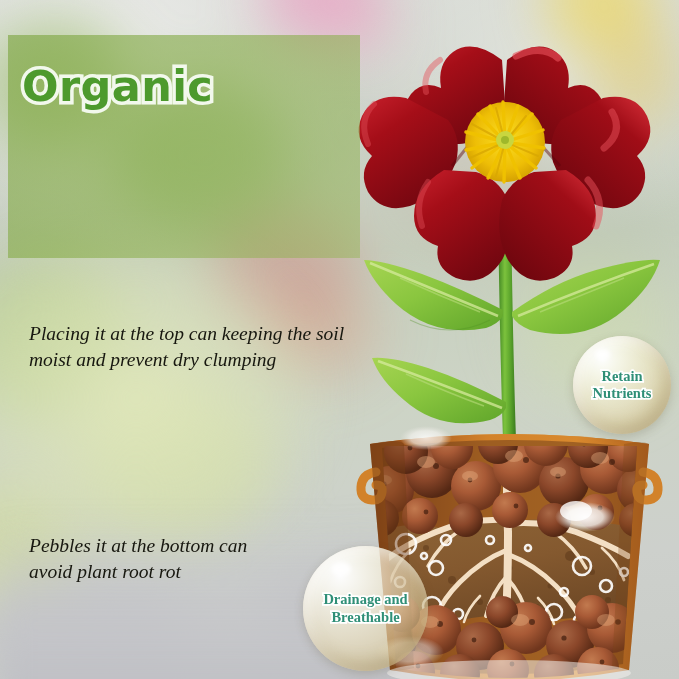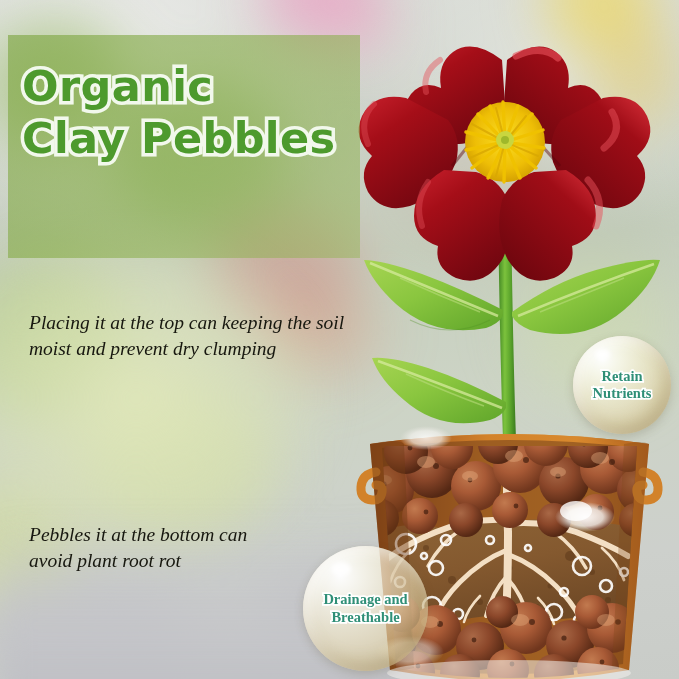--- a/index.html
+++ b/index.html
@@ -43,21 +43,21 @@
   #title-stack .tl{display:block;white-space:nowrap;}
 
   
   .sec{position:absolute;left:29px;width:330px;color:#141410;}
   .sec-head{
     font-family:"Liberation Serif",serif;font-size:33px;line-height:1;
     color:#13130f;letter-spacing:.2px;
   }
   .sec-body{
     font-family:"Liberation Serif",serif;font-style:italic;font-size:19.5px;
-    line-height:1.33;color:#17170f;width:318px;
+    line-height:1.33;color:#17170f;margin-top:11px;width:318px;
   }
   #sec-pavement{top:310px;}
   #sec-bottom{top:522px;}
   #sec-bottom .sec-body{width:250px;}
 
   
   #plant{position:absolute;left:340px;top:20px;width:339px;height:659px;}
 
   
   .bubble{position:absolute;border-radius:50%;
@@ -399,21 +399,20 @@
       <ellipse cx="245" cy="497" rx="30" ry="15" fill="url(#gPuff)" opacity=".95"></ellipse>
       <ellipse cx="236" cy="491" rx="16" ry="10" fill="#ffffff" opacity=".8"></ellipse>
       <ellipse cx="86" cy="418" rx="26" ry="12" fill="url(#gPuff)" opacity=".8"></ellipse>
       <ellipse cx="70" cy="632" rx="34" ry="16" fill="url(#gPuff)" opacity=".55"></ellipse>
     </g>
   </svg>
 
   <div id="title-panel"></div>
   <div id="title-stack">
     <span class="tl">Organic</span>
-    <span class="tl">Clay Pebbles</span>
   </div>
 
   <div class="sec" id="sec-pavement">
     <div class="sec-body">Placing it at the top can keeping the soil moist and prevent dry clumping</div>
   </div>
   <div class="sec" id="sec-bottom">
     <div class="sec-body">Pebbles it at the bottom can avoid plant root rot</div>
   </div>
 
   <div class="bubble" id="bubble-retain">

